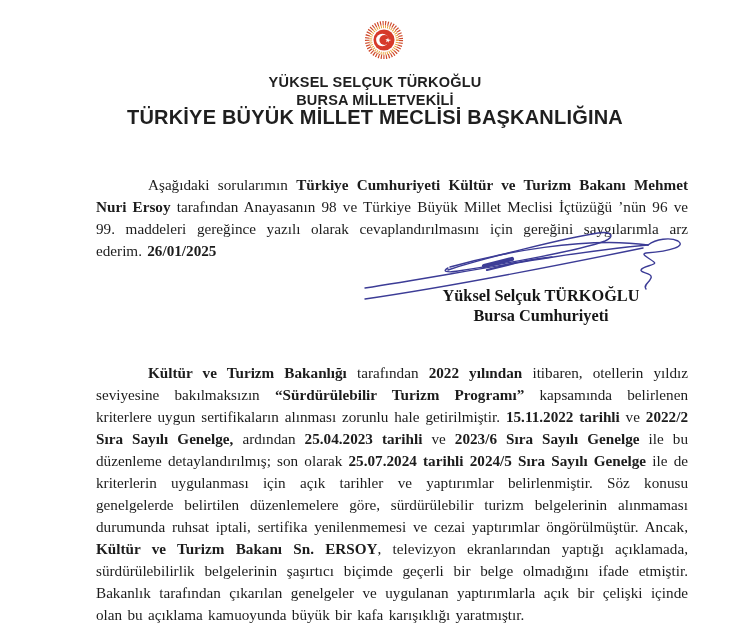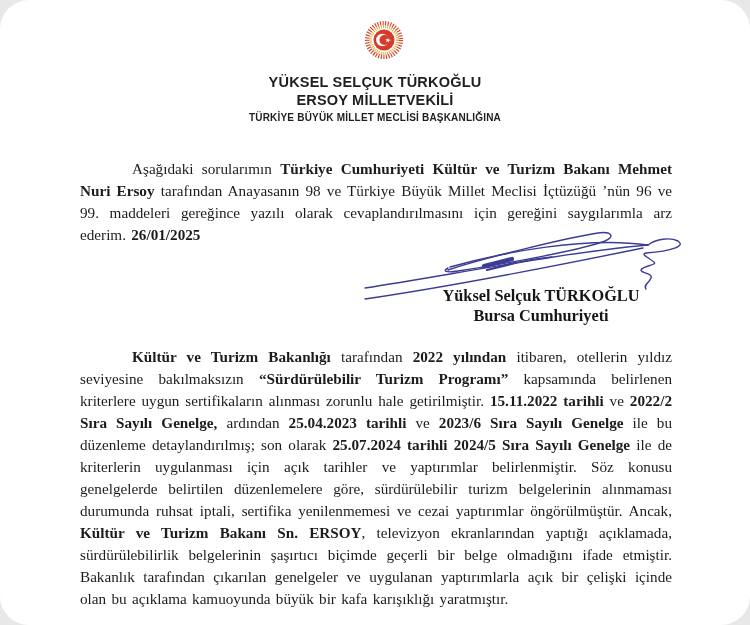--- a/index.html
+++ b/index.html
@@ -3,35 +3,34 @@
 <meta charset="utf-8">
 <style>
   html,body{margin:0;padding:0;background:#e8e8e8;}
   .page{
     position:relative;
     width:750px;height:625px;
     background:#ffffff;
     overflow:hidden;
     font-family:"Liberation Serif", serif;
     color:#1c1c1c;
-    border-radius:29px;
   }
   .emblem{position:absolute;left:364px;top:20px;width:40px;height:40px;}
   .header{
     position:absolute;top:74px;left:0;width:750px;
     text-align:center;
     font-family:"Liberation Sans", sans-serif;
     font-weight:700;color:#1f1f1f;
     line-height:17.5px;letter-spacing:.2px;
   }
   .header .h12{font-size:14.5px;}
-  .header .h3{font-size:10px;}
+  .header .h3{font-size:20px;}
   .para{
     position:absolute;left:80px;width:592px;
-    margin:0;
+    margin:16px;
     font-size:15.2px;line-height:22px;
     text-align:justify;text-indent:52px;
     word-spacing:1.5px;
   }
   .p1{top:158px;}
   .p2{top:346px;}
   .para b{font-weight:700;}
   .sig-svg{position:absolute;left:360px;top:225px;width:330px;height:80px;}
   .sig-block{
     position:absolute;left:400px;top:286px;width:282px;
@@ -51,21 +50,21 @@
       <circle cx="19" cy="19" r="11" fill="#ffffff"></circle>
       <circle cx="19" cy="19" r="10" fill="#d63a2a"></circle>
       <circle cx="17.4" cy="19" r="5.9" fill="#ffffff"></circle>
       <circle cx="19.4" cy="19" r="4.8" fill="#d63a2a"></circle>
       <polygon points="25.9,19 23.4,19.9 23.7,21.6 22.4,20.2 20.8,21.1 21.6,19.5 20.3,18.2 22.1,18.4 22.9,16.8 23.3,18.5" fill="#ffffff"></polygon>
     </svg>
   </div>
 
   <div class="header">
     <div class="h12">YÜKSEL SELÇUK TÜRKOĞLU</div>
-    <div class="h12">ERSOY MİLLETVEKİLİ</div>
+    <div class="h12">BURSA MİLLETVEKİLİ</div>
     <div class="h3">TÜRKİYE BÜYÜK MİLLET MECLİSİ BAŞKANLIĞINA</div>
   </div>
 
   <p class="para p1">Aşağıdaki sorularımın <b>Türkiye Cumhuriyeti Kültür ve Turizm Bakanı Mehmet Nuri Ersoy</b> tarafından Anayasanın 98 ve Türkiye Büyük Millet Meclisi İçtüzüğü ’nün 96 ve 99. maddeleri gereğince yazılı olarak cevaplandırılmasını için gereğini saygılarımla arz ederim. <b>26/01/2025</b></p>
 
   <svg class="sig-svg" viewBox="0 0 330 80">
     <g fill="none" stroke-linecap="round" stroke-width="1.4" stroke="#3c3c96">
       <path d="M 88 45 C 120 34 210 12 238 8 C 252 6 255 12 245 16 C 215 27 125 42 98 46 C 86 48 82 46 88 43"></path>
       <path d="M 90 42 C 140 28 225 11 288 20"></path>
       <path d="M 5 63 C 90 50 200 28 288 20"></path>

